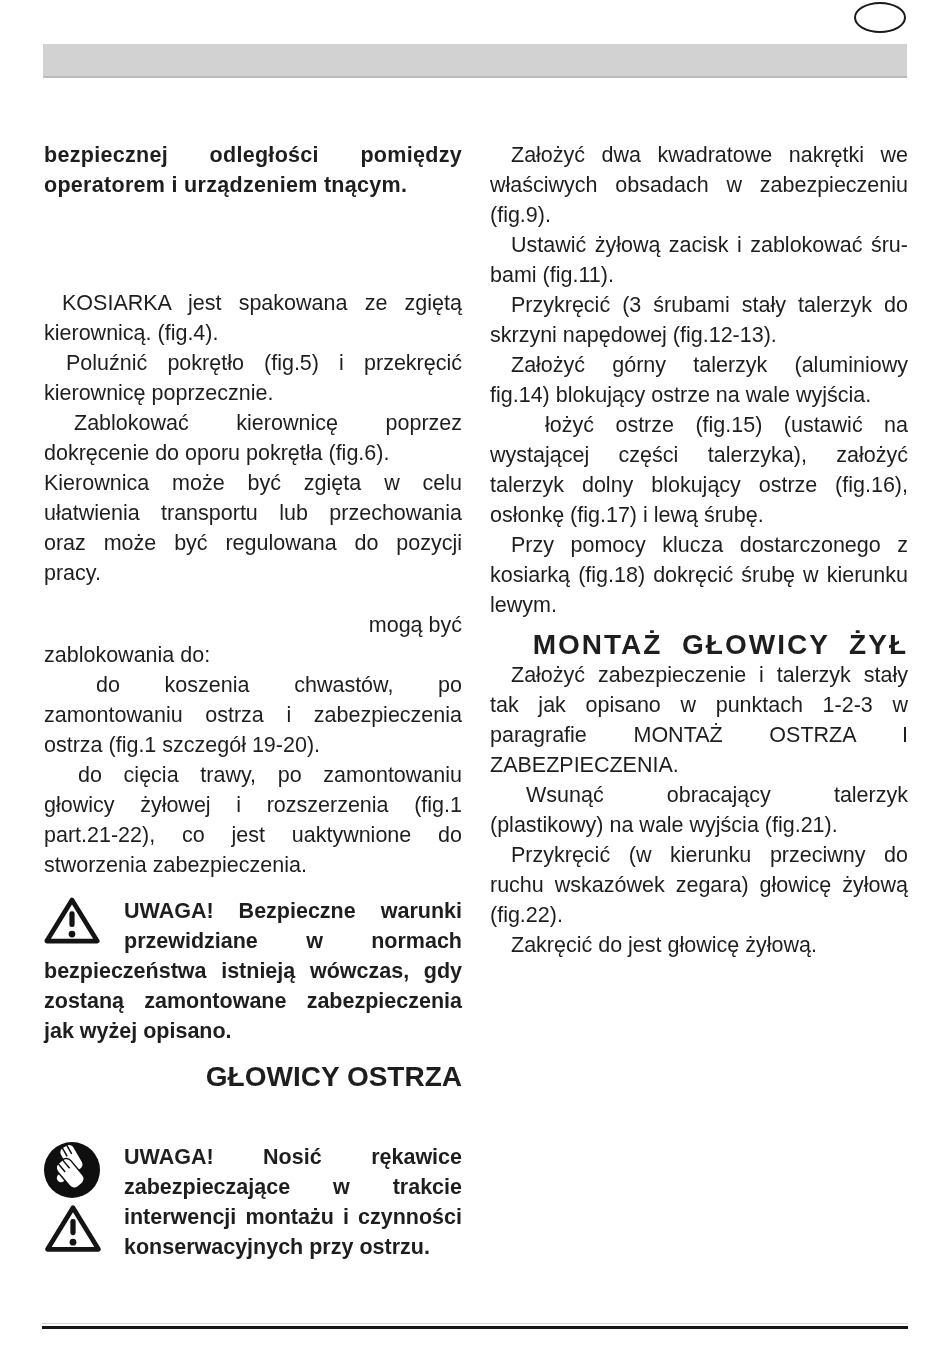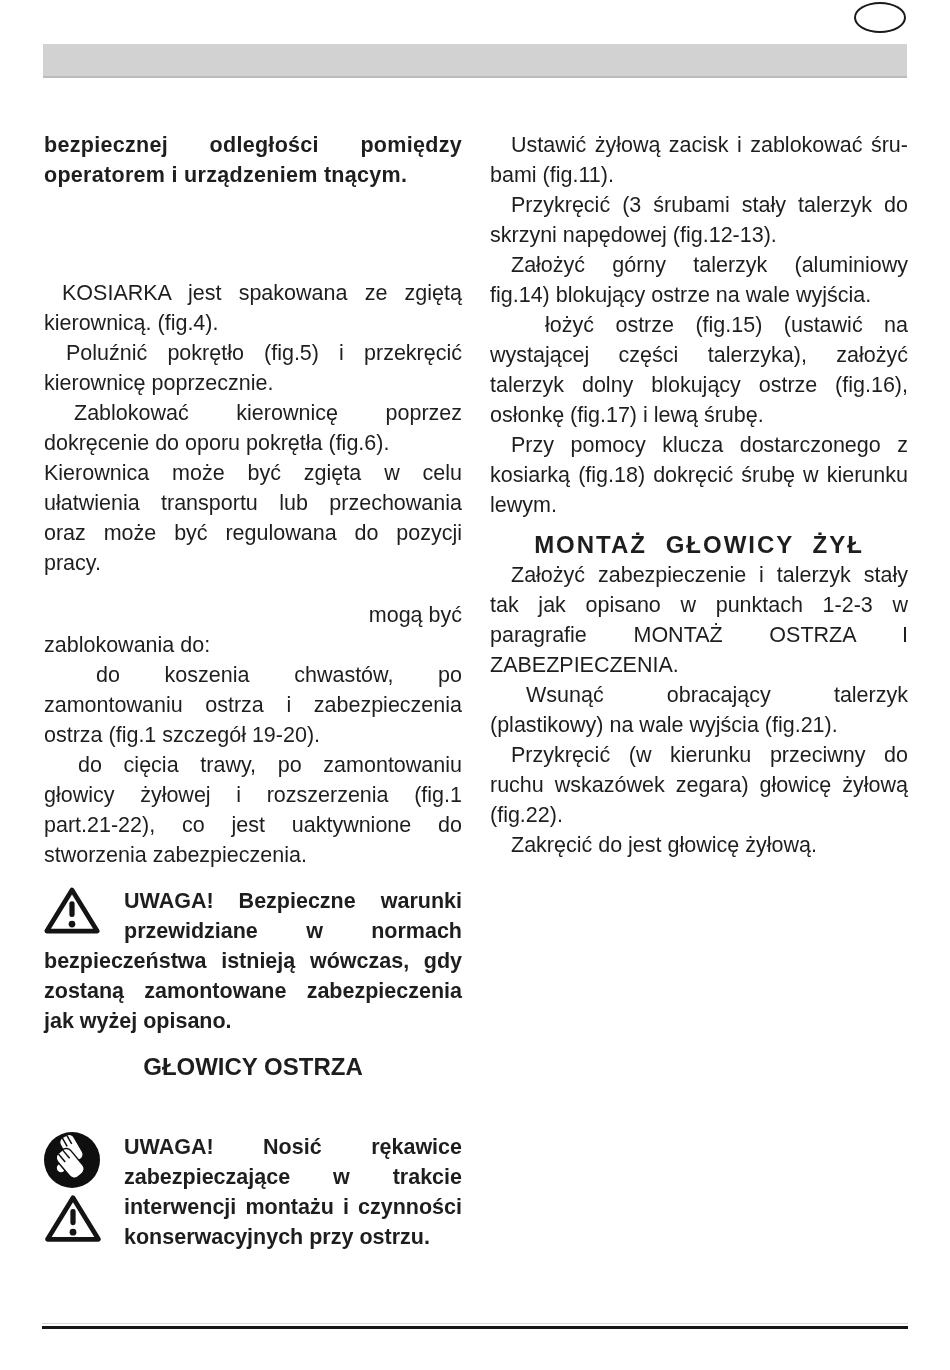--- a/index.html
+++ b/index.html
@@ -15,42 +15,42 @@
   }
   .header-bar{
     position:absolute;left:43px;top:44px;width:864px;height:32px;
     background:#d2d2d2;border-bottom:2px solid #bcbcbc;
   }
   
   .footer-rule-light{position:absolute;left:42px;top:1323px;width:866px;height:1px;background:#d8d8d8;}
   .footer-rule-dark{position:absolute;left:42px;top:1326px;width:866px;height:3px;background:#161616;}
   
   .col{
-    position:absolute;top:130px;width:418px;
+    position:absolute;top:140px;width:418px;
     font-size:21.5px;line-height:30px;text-align:justify;
   }
   .col-left{left:44px;}
   .col-right{left:490px;}
   .col p{margin:0;}
   
   .intro{font-weight:bold;letter-spacing:0.3px;}
   .p-kosiarka{margin-top:88px !important;text-indent:18px;}
   .p-poluznic{text-indent:22px;}
   .p-zablokowac{text-indent:30px;}
   .p-kierownica{text-indent:0;}
   .line-right{margin-top:22px !important;text-align:right;}
   .p-zastosowane{text-indent:0;}
   .p-list1{text-indent:52px;}
   .p-list2{text-indent:34px;}
   .warn-block{margin-top:16px;font-weight:bold;}
   .warn-block .tri-float{
     float:left;width:80px;height:58px;
   }
   .heading{
-    font-weight:bold;font-size:24px;line-height:30px;text-align:center;
+    font-weight:bold;font-size:28px;line-height:30px;text-align:right;
   }
   .h-blade{margin-top:16px !important;clear:both;}
   .gloves-block{margin-top:50px;display:flex;}
   .gloves-icons{width:80px;flex:0 0 80px;}
   .gloves-text{flex:1;font-weight:bold;text-align:justify;}
   .glove-circle{display:block;margin-bottom:6px;}
   
   .rp{text-indent:21px;}
   .rp-lozyc{text-indent:55px;}
   .rp-wsunac{text-indent:36px;}
@@ -117,20 +117,21 @@
         </svg>
       </span>
     </div>
     <div class="gloves-text">UWAGA! Nosić rękawice zabezpieczające w trakcie interwencji montażu i czynności konserwacyjnych przy ostrzu.</div>
   </div>
 
 </div>
 
 <div class="col col-right">
 
+  <p class="rp">Założyć dwa kwadratowe nakrętki we właściwych obsadach w zabezpieczeniu (fig.9).</p>
   <p class="rp">Ustawić żyłową zacisk i zablokować śru-bami (fig.11).</p>
   <p class="rp">Przykręcić (3 śrubami stały talerzyk do skrzyni napędowej (fig.12-13).</p>
   <p class="rp">Założyć górny talerzyk (aluminiowy fig.14) blokujący ostrze na wale wyjścia.</p>
   <p class="rp-lozyc" style="margin:0;">łożyć ostrze (fig.15) (ustawić na wystającej części talerzyka), założyć talerzyk dolny  blokujący ostrze (fig.16), osłonkę (fig.17) i lewą śrubę.</p>
   <p class="rp">Przy pomocy klucza dostarczonego z kosiarką (fig.18) dokręcić śrubę w kierunku lewym.</p>
 
   <p class="heading h-head">MONTAŻ GŁOWICY ŻYŁ</p>
 
   <p class="rp">Założyć zabezpieczenie i talerzyk stały tak jak opisano w punktach  1-2-3 w paragrafie MONTAŻ OSTRZA I ZABEZPIECZENIA.</p>
   <p class="rp-wsunac" style="margin:0;">Wsunąć obracający talerzyk (plastikowy) na wale wyjścia (fig.21).</p>

